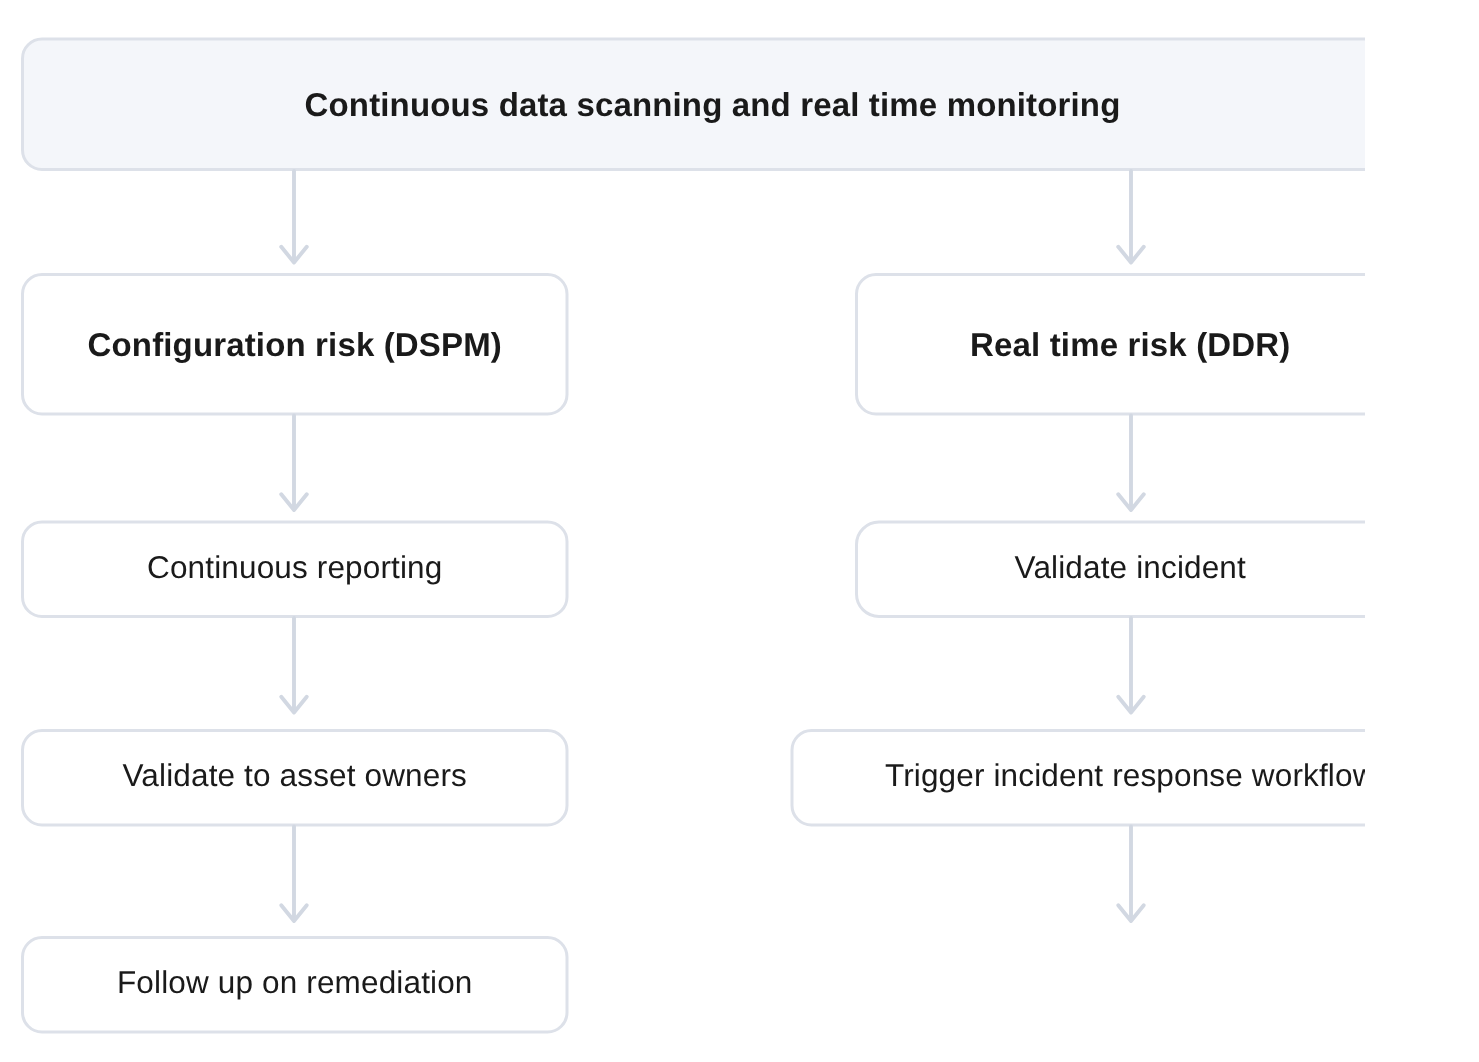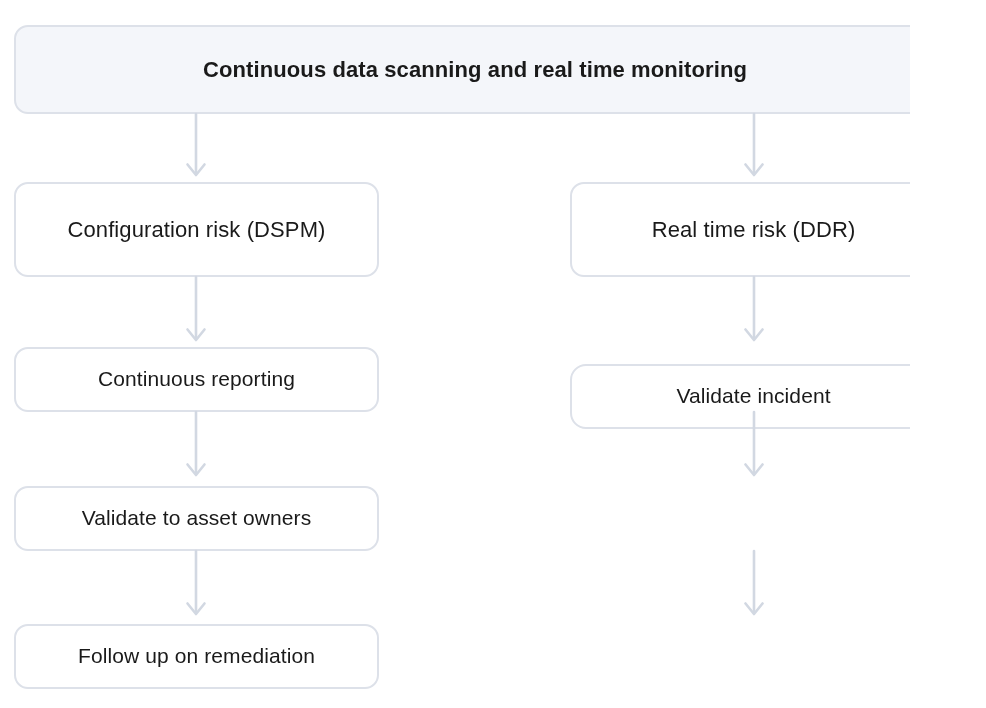--- a/index.html
+++ b/index.html
@@ -38,21 +38,21 @@
     padding: 4px 14px;
     letter-spacing: 0.1px;
   }
   .node.header {
     background: #f4f6fa;
     border-color: #dde1e9;
     font-weight: 700;
     font-size: 22px;
   }
   .node.branch {
-    font-weight: 400;
+    font-weight: 700;
     font-size: 22px;
   }
 
   
   .connector {
     position: absolute;
     overflow: visible;
   }
   .connector svg {
     display: block;
@@ -131,31 +131,34 @@
     <span>Follow up on remediation</span>
   </div>
 
   <div class="connector" style="left:740px; top:277px; width:28px; height:70px;">
     <svg width="28" height="70" viewBox="0 0 28 70" aria-hidden="true">
       <path d="M14 0 L14 62"></path>
       <path d="M5.5 52.5 L14 63 L22.5 52.5"></path>
     </svg>
   </div>
 
-  <div class="node" style="left:570px; top:364px; width:367px; height:65px;border-radius:16px;">
+  <div class="node" style="left:570px; top:347px; width:367px; height:65px;border-radius:16px;">
     <span>Validate incident</span>
   </div>
 
   <div class="connector" style="left:740px; top:412px; width:28px; height:70px;">
     <svg width="28" height="70" viewBox="0 0 28 70" aria-hidden="true">
       <path d="M14 0 L14 62"></path>
       <path d="M5.5 52.5 L14 63 L22.5 52.5"></path>
     </svg>
   </div>
 
+  <div class="node" style="left:527px; top:486px; width:453px; height:65px;">
+    <span>Trigger incident response workflow</span>
+  </div>
 
   <div class="connector" style="left:740px; top:551px; width:28px; height:70px;">
     <svg width="28" height="70" viewBox="0 0 28 70" aria-hidden="true">
       <path d="M14 0 L14 62"></path>
       <path d="M5.5 52.5 L14 63 L22.5 52.5"></path>
     </svg>
   </div>
 
 
 </div>

